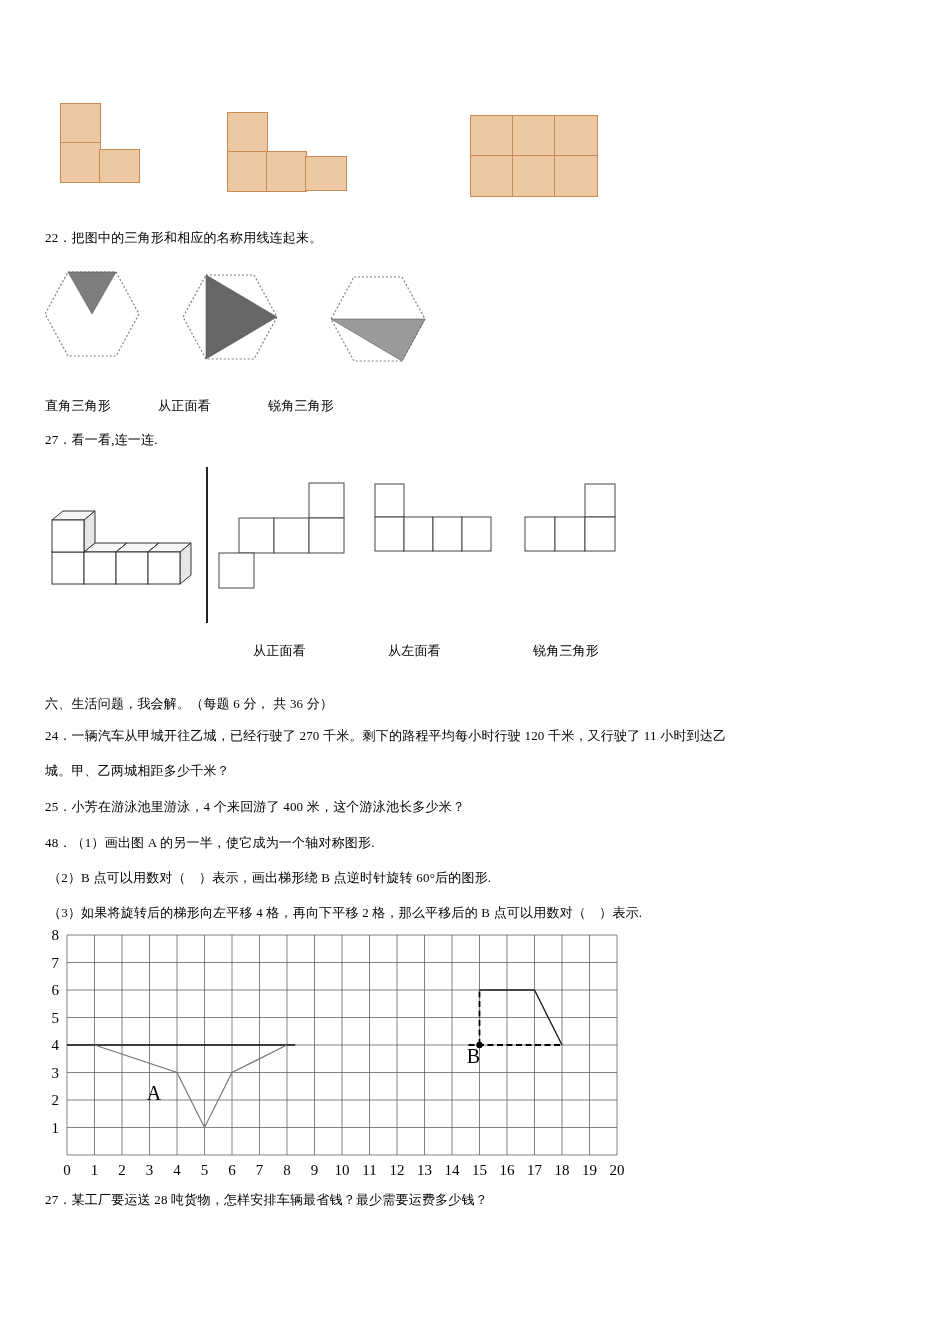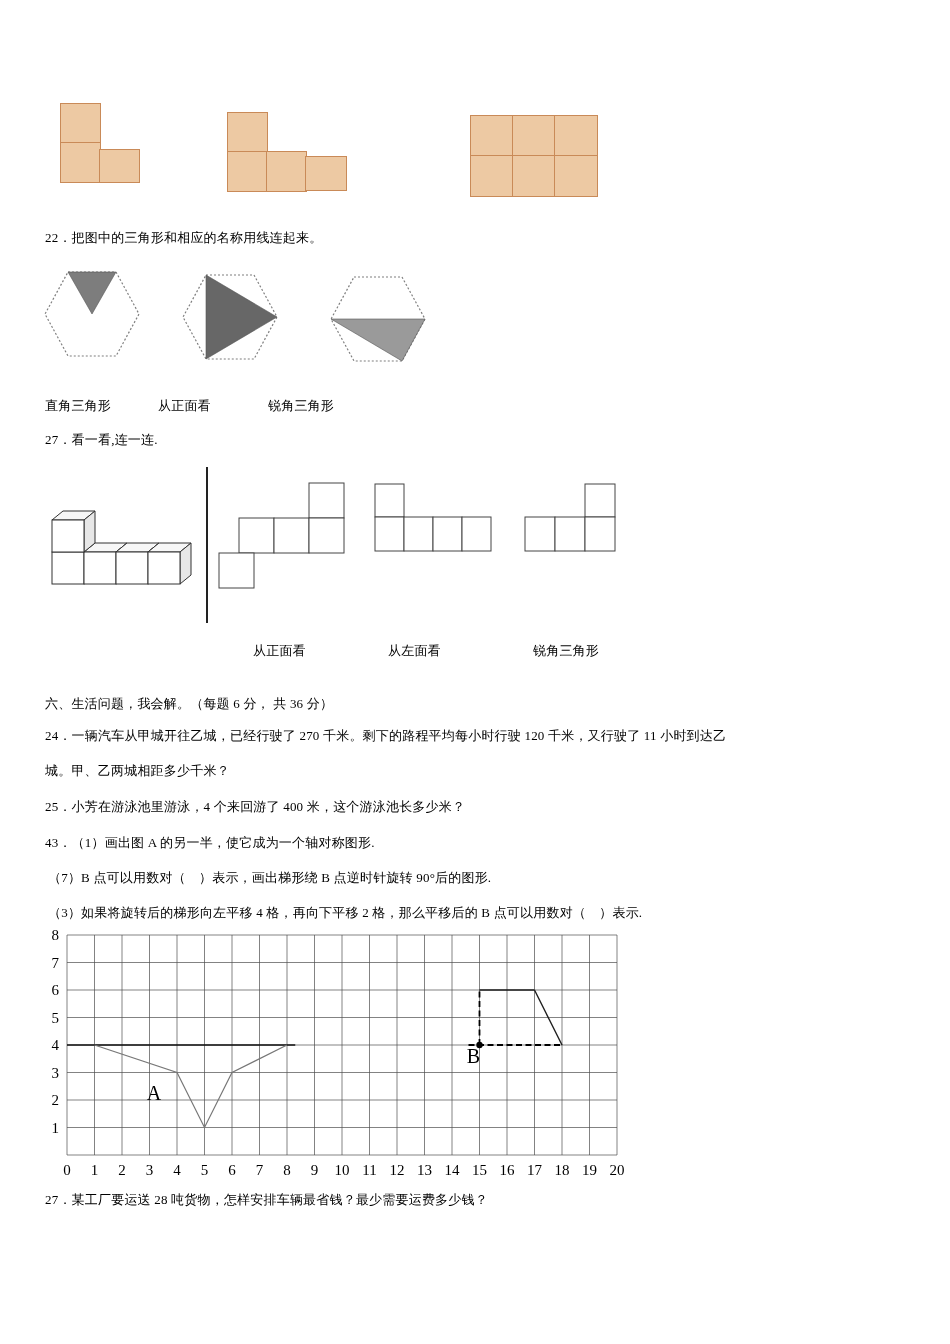--- a/index.html
+++ b/index.html
@@ -136,22 +136,22 @@
   <span class="txt abs" style="left:388px;top:643px">从左面看</span>
   <span class="txt abs" style="left:533px;top:643px">锐角三角形</span>
 
   <div class="txt abs" style="left:45px;top:696px">六、生活问题，我会解。（每题 6 分， 共 36 分）</div>
 
   <div class="txt abs" style="left:45px;top:728px">24．一辆汽车从甲城开往乙城，已经行驶了 270 千米。剩下的路程平均每小时行驶 120 千米，又行驶了 11 小时到达乙</div>
   <div class="txt abs" style="left:45px;top:763px">城。甲、乙两城相距多少千米？</div>
 
   <div class="txt abs" style="left:45px;top:799px">25．小芳在游泳池里游泳，4 个来回游了 400 米，这个游泳池长多少米？</div>
 
-  <div class="txt abs" style="left:45px;top:835px">43．（1）画出图 A 的另一半，使它成为一个轴对称图形.</div>
-  <div class="txt abs" style="left:48px;top:870px">（7）B 点可以用数对（　）表示，画出梯形绕 B 点逆时针旋转 90°后的图形.</div>
+  <div class="txt abs" style="left:45px;top:835px">48．（1）画出图 A 的另一半，使它成为一个轴对称图形.</div>
+  <div class="txt abs" style="left:48px;top:870px">（2）B 点可以用数对（　）表示，画出梯形绕 B 点逆时针旋转 60°后的图形.</div>
   <div class="txt abs" style="left:48px;top:905px">（3）如果将旋转后的梯形向左平移 4 格，再向下平移 2 格，那么平移后的 B 点可以用数对（　）表示.</div>
 
   <svg class="abs" style="left:45px;top:922px" width="600" height="262" id="coord-grid">
       <line x1="22" y1="13" x2="22" y2="233" class="gl"></line>
       <line x1="49.5" y1="13" x2="49.5" y2="233" class="gl"></line>
       <line x1="77" y1="13" x2="77" y2="233" class="gl"></line>
       <line x1="104.5" y1="13" x2="104.5" y2="233" class="gl"></line>
       <line x1="132" y1="13" x2="132" y2="233" class="gl"></line>
       <line x1="159.5" y1="13" x2="159.5" y2="233" class="gl"></line>
       <line x1="187" y1="13" x2="187" y2="233" class="gl"></line>

